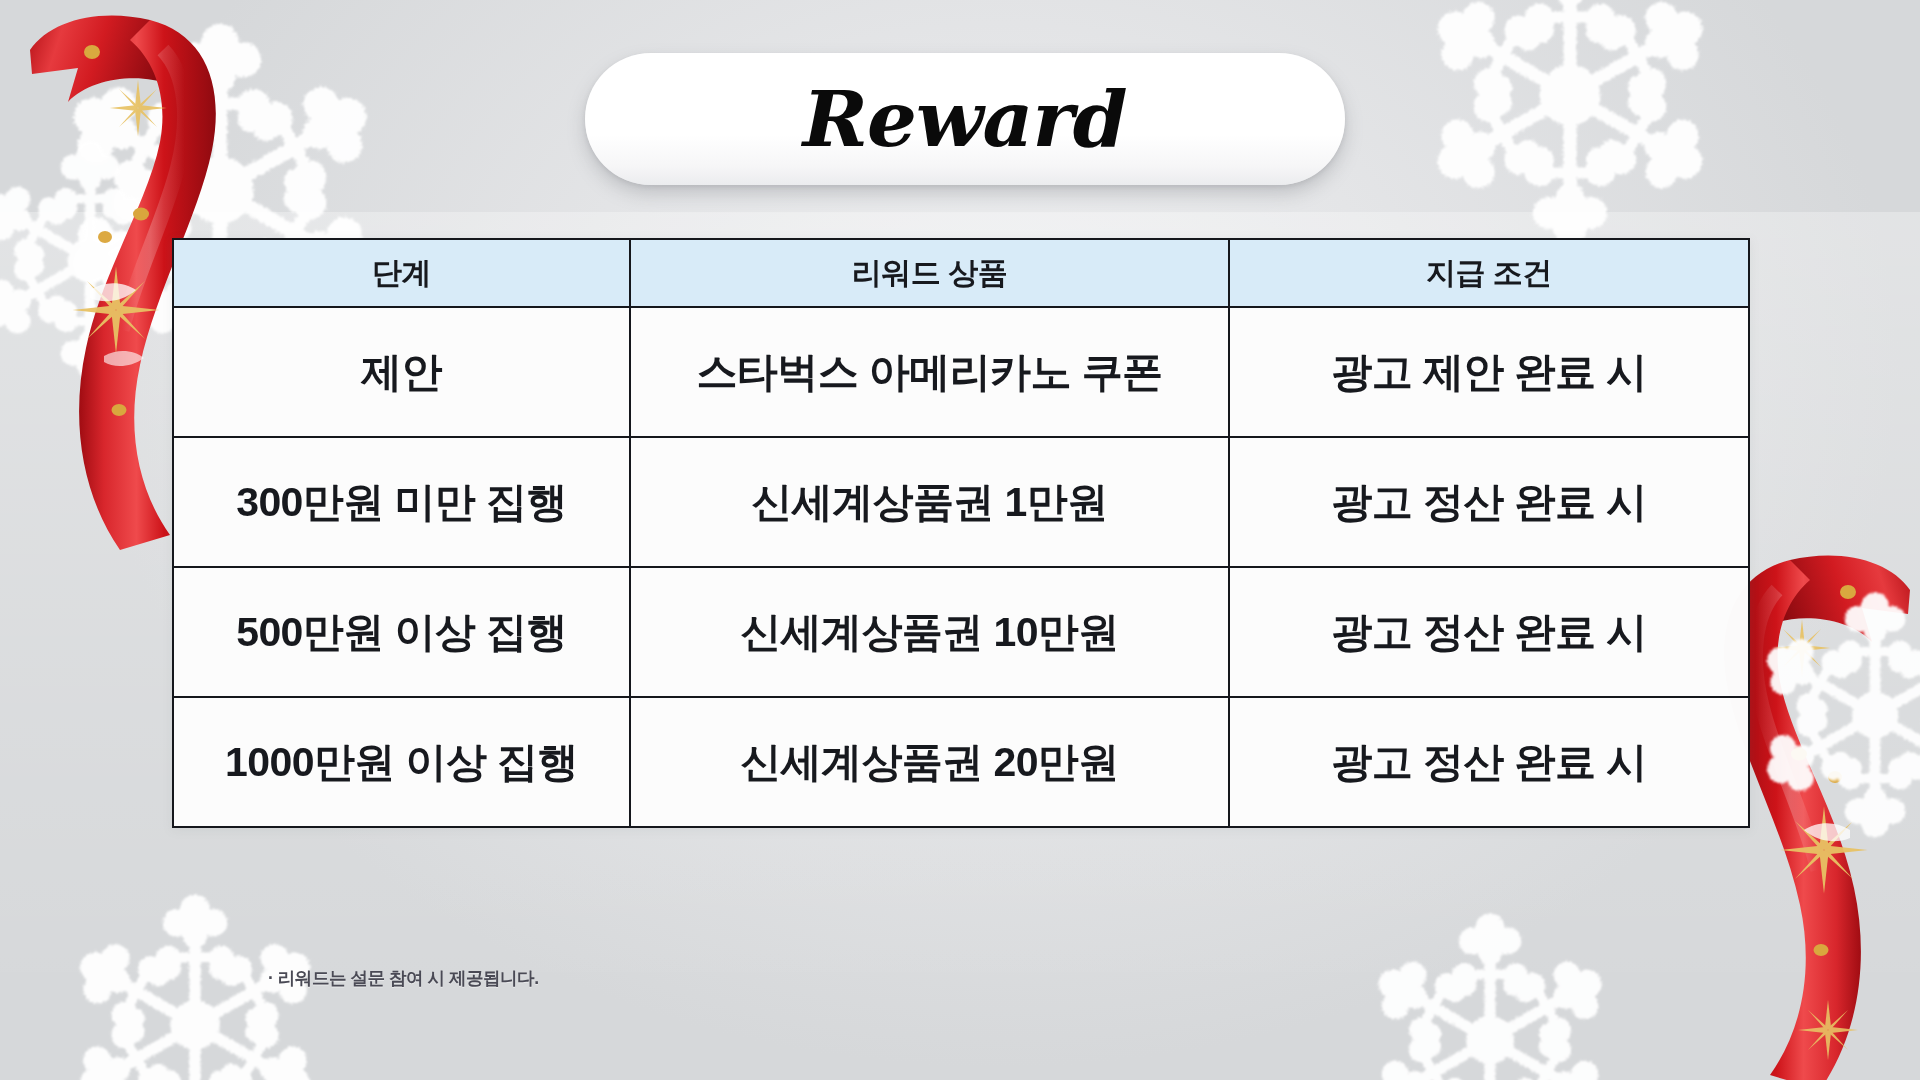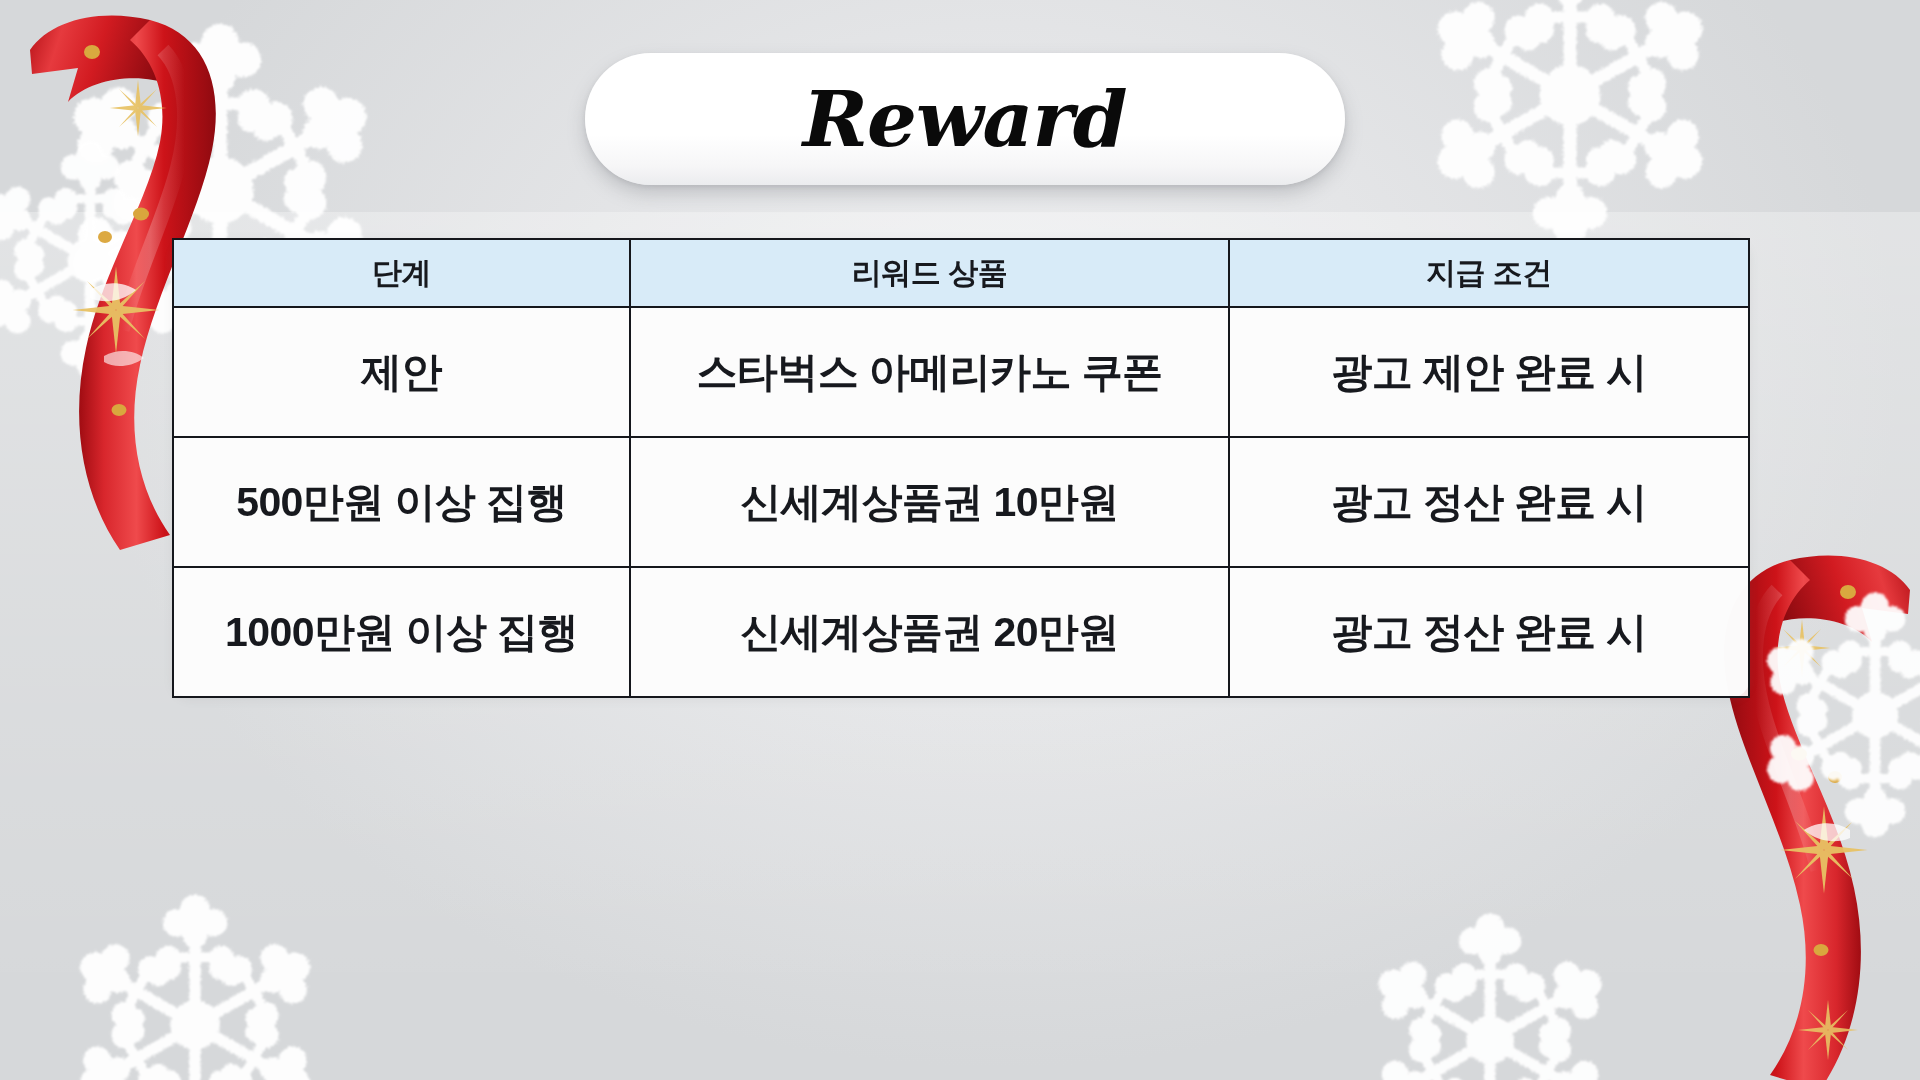--- a/index.html
+++ b/index.html
@@ -72,21 +72,20 @@
     left: 172px; top: 238px;
     width: 1578px;
     z-index: 5;
   }
   table.reward-table {
     width: 100%;
     border-collapse: collapse;
     table-layout: fixed;
     background: rgba(255,255,255,0.86);
     box-shadow: 0 2px 10px rgba(120,124,130,0.10);
-    border-radius: 20px;
   }
   table.reward-table col.c1 { width: 29.0%; }
   table.reward-table col.c2 { width: 38.0%; }
   table.reward-table col.c3 { width: 33.0%; }
 
   table.reward-table th,
   table.reward-table td {
     border: 2px solid #15171c;
     text-align: center;
     vertical-align: middle;
@@ -333,29 +332,35 @@
           <th>지급 조건</th>
         </tr>
       </thead>
       <tbody>
         <tr>
           <td>제안</td>
           <td>스타벅스 아메리카노 쿠폰</td>
           <td>광고 제안 완료 시</td>
         </tr>
         <tr>
+          <td>300만원 미만 집행</td>
+          <td>신세계상품권 1만원</td>
+          <td>광고 정산 완료 시</td>
+        </tr>
+        <tr>
           <td>500만원 이상 집행</td>
           <td>신세계상품권 10만원</td>
           <td>광고 정산 완료 시</td>
         </tr>
         <tr>
           <td>1000만원 이상 집행</td>
           <td>신세계상품권 20만원</td>
           <td>광고 정산 완료 시</td>
         </tr>
       </tbody>
     </table>
   </div>
 
   <div id="footnote">
+    <div class="fn-line">· 리워드는 설문 참여 시 제공됩니다.</div>
   </div>
 
 </div>
 
 </body></html>

